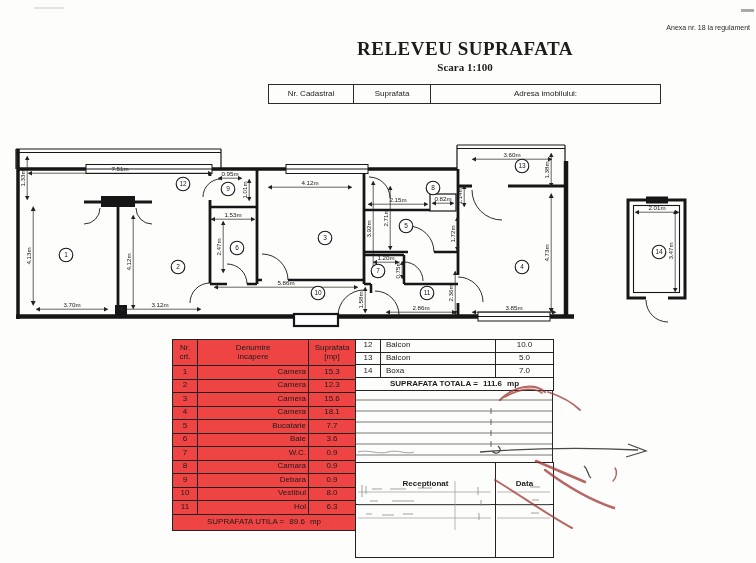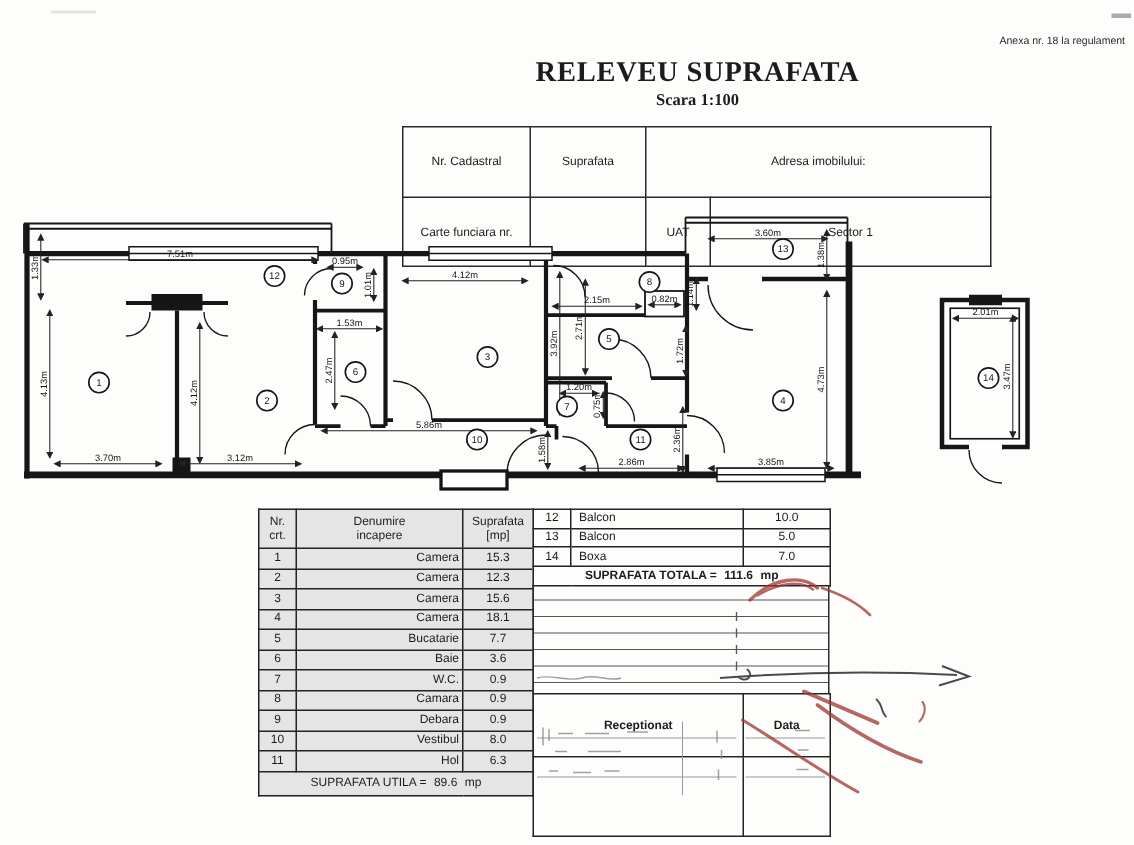--- a/index.html
+++ b/index.html
@@ -19,32 +19,32 @@
   .scan-mark-tl { top: 7px; left: 34px; width: 30px; height: 2px; background: #bbb; opacity: .4; }
 
   .doc-title { top: 38px; left: 290px; width: 350px; text-align: center;
     font-family: "Liberation Serif", serif; font-weight: 700; font-size: 19px; letter-spacing: .5px; }
   .doc-scale { top: 61px; left: 290px; width: 350px; text-align: center;
     font-family: "Liberation Serif", serif; font-weight: 700; font-size: 11px; }
 
   
   table { border-collapse: collapse; }
   .header-table { top: 84px; left: 268px; width: 392px; table-layout: fixed; }
-  .header-table td { border: 1px solid #2a2a2a; font-size: 8px; text-align: center; padding: 18px 2px; line-height: 1.2; margin-left: 14px; }
+  .header-table td { border: 1px solid #2a2a2a; font-size: 8px; text-align: center; padding: 4px 2px; line-height: 1.2; margin-left: 14px; }
   .header-table .addr-cell { text-align: left; padding-left: 6px; }
   .addr-l2 { padding-left: 46px; }
   .smudge { display: inline-block; height: 7px; background: #b5b2ae; opacity: .65; border-radius: 2px;
     filter: blur(1px); vertical-align: middle; }
 
   
   .plan-svg { left: 0; top: 140px; width: 756px; height: 205px; z-index: 1; }
   .plan-svg text { font-family: "Liberation Sans", sans-serif; fill: #161616; }
 
   
-  .room-table { top: 339px; left: 172px; width: 183px; table-layout: fixed; z-index: 2; background: #e5e5e5; }
+  .room-table { top: 339px; left: 172px; width: 183px; table-layout: fixed; z-index: 2; background: #ef4444; }
   .room-table td, .room-table th { border: 1px solid #232323; font-size: 8px; text-align: center;
     padding: 0 2px; height: 13.5px; line-height: 1.1; font-weight: normal; }
   .room-table thead th { height: 26px; }
   .room-table .name-cell { text-align: right; padding-left: 5px; }
   .total-row td { font-weight: 400; height: 16px; }
   .total-val { padding: 0 5px; }
 
   
   .annex-table { top: 339px; left: 355px; width: 198px; table-layout: fixed; z-index: 2; background: #fdfdfc; }
   .annex-table td { border: 1px solid #232323; font-size: 8px; text-align: center; padding: 0 2px;
@@ -78,26 +78,20 @@
       <col style="width:85px">
       <col style="width:77px">
       <col style="width:43px">
       <col style="width:187px">
     </colgroup>
   <tbody>
       <tr>
     <td>Nr. Cadastral</td>
     <td>Suprafata</td>
     <td colspan="2">Adresa imobilului:</td>
-  </tr>
-  <tr>
-    <td>Carte funciara nr.</td>
-    <td></td>
-    <td>UAT</td>
-    <td>Sector 1</td>
   </tr>
 </tbody>
   </table>
 
 <svg class="abs plan-svg" viewBox="0 140 756 205">
   <defs>
     <marker id="arw" markerWidth="7" markerHeight="7" refX="3.5" refY="3.5" orient="auto-start-reverse" markerUnits="strokeWidth">
       <path d="M0,0 L7,3.5 L0,7 z" fill="#222"></path>
     </marker>
   </defs>

